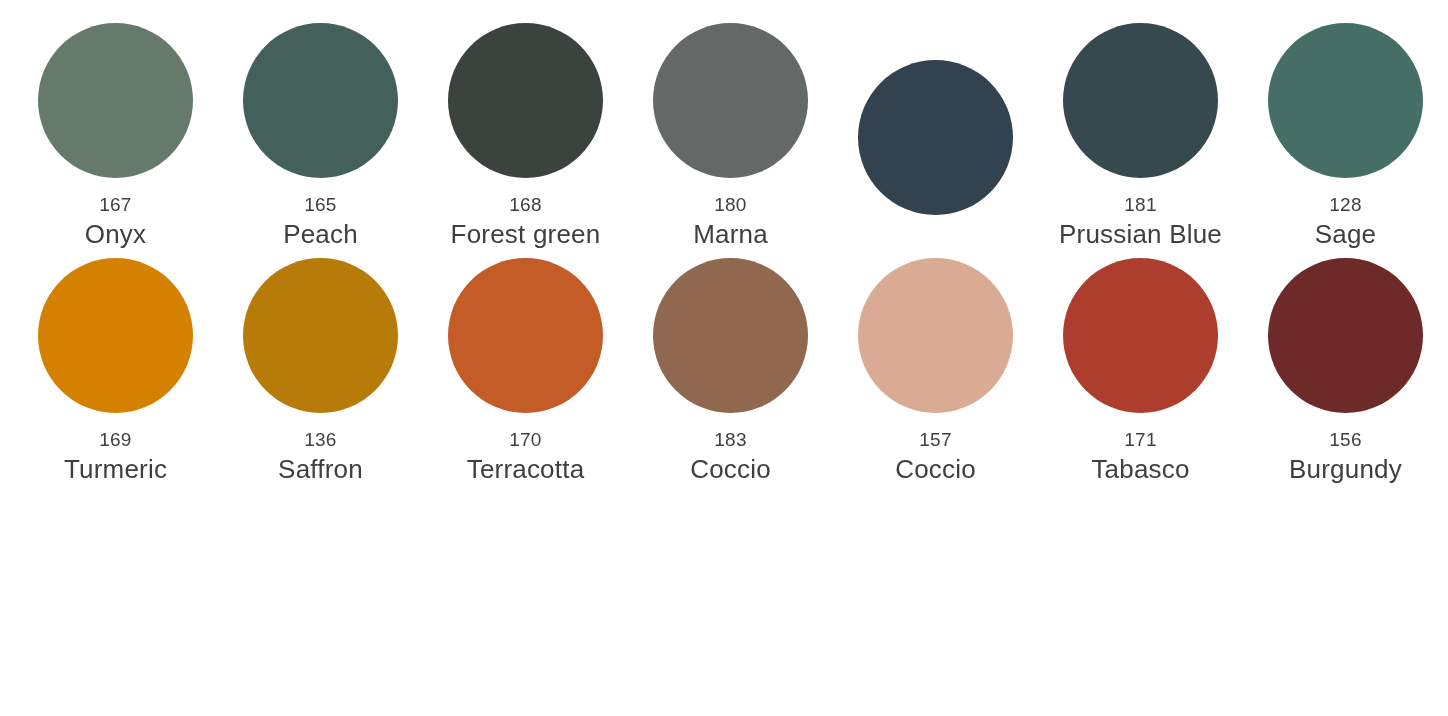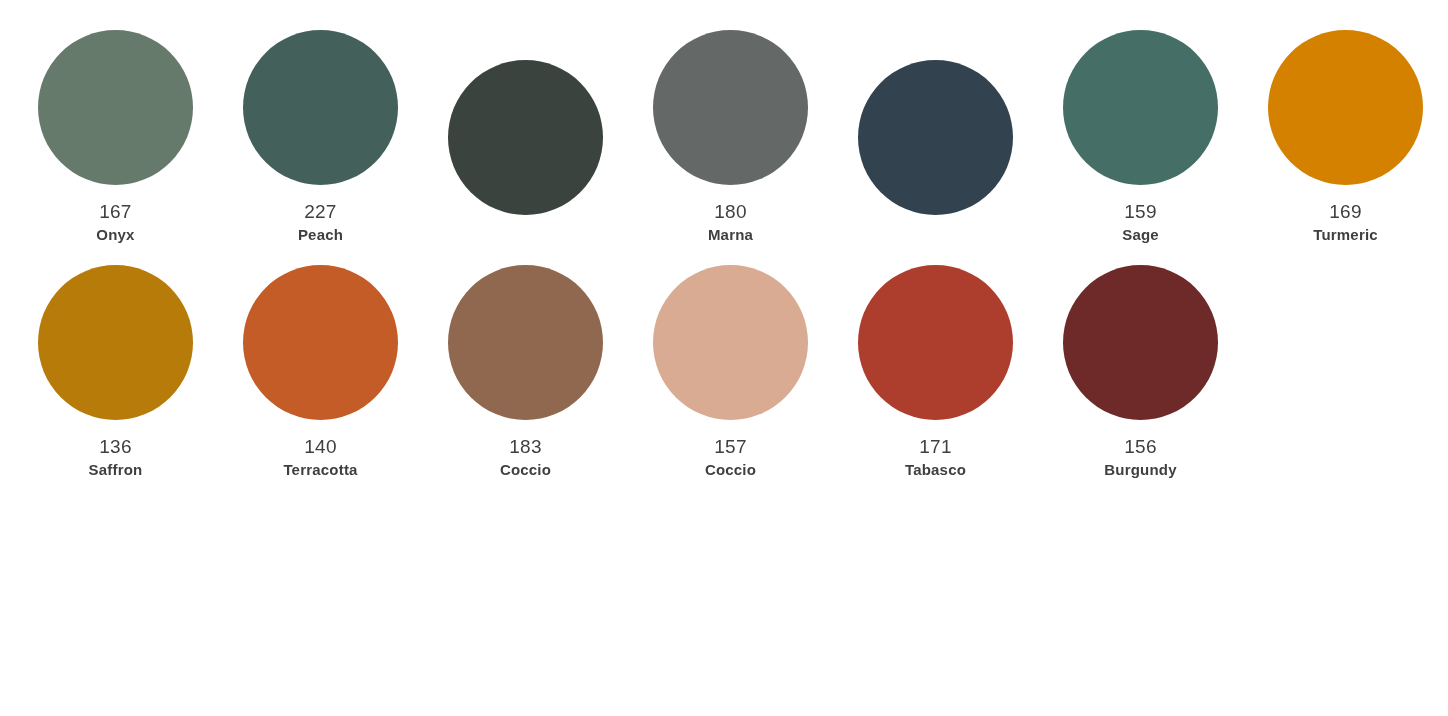--- a/index.html
+++ b/index.html
@@ -48,82 +48,93 @@
 
   .swatch-code {
     display: block;
     font-size: 19px;
     color: #3f3f3f;
     font-weight: 400;
   }
 
   .swatch-name {
     display: block;
-    font-size: 15px;
+    font-size: 26px;
     color: #3f3f3f;
-    font-weight: 700;
+    font-weight: 400;
     white-space: nowrap;
   }
 </style>
 </head>
 <body style="background: rgb(255, 255, 255); color: rgb(63, 63, 63);">
 
 <div id="swatch-grid">
     <div class="swatch-cell">
       <div class="swatch-disc" style="background-color: rgb(102, 122, 108);"></div>
       <div class="swatch-caption">
         <span class="swatch-code">167</span>
         <span class="swatch-name">Onyx</span>
       </div>
     </div>
     <div class="swatch-cell">
       <div class="swatch-disc" style="background-color: rgb(68, 96, 90);"></div>
       <div class="swatch-caption">
-        <span class="swatch-code">227</span>
+        <span class="swatch-code">165</span>
         <span class="swatch-name">Peach</span>
       </div>
     </div>
     <div class="swatch-cell">
       <div class="swatch-disc" style="background-color: rgb(58, 67, 62);"></div>
+      <div class="swatch-caption">
+        <span class="swatch-code">168</span>
+        <span class="swatch-name">Forest green</span>
+      </div>
     </div>
     <div class="swatch-cell">
       <div class="swatch-disc" style="background-color: rgb(100, 105, 104);"></div>
       <div class="swatch-caption">
         <span class="swatch-code">180</span>
         <span class="swatch-name">Marna</span>
       </div>
     </div>
     <div class="swatch-cell">
       <div class="swatch-disc" style="background-color: rgb(50, 67, 79);"></div>
     </div>
     <div class="swatch-cell">
+      <div class="swatch-disc" style="background-color: rgb(54, 73, 78);"></div>
+      <div class="swatch-caption">
+        <span class="swatch-code">181</span>
+        <span class="swatch-name">Prussian Blue</span>
+      </div>
+    </div>
+    <div class="swatch-cell">
       <div class="swatch-disc" style="background-color: rgb(69, 110, 102);"></div>
       <div class="swatch-caption">
-        <span class="swatch-code">159</span>
+        <span class="swatch-code">128</span>
         <span class="swatch-name">Sage</span>
       </div>
     </div>
     <div class="swatch-cell">
       <div class="swatch-disc" style="background-color: rgb(213, 129, 0);"></div>
       <div class="swatch-caption">
         <span class="swatch-code">169</span>
         <span class="swatch-name">Turmeric</span>
       </div>
     </div>
     <div class="swatch-cell">
       <div class="swatch-disc" style="background-color: rgb(183, 123, 9);"></div>
       <div class="swatch-caption">
         <span class="swatch-code">136</span>
         <span class="swatch-name">Saffron</span>
       </div>
     </div>
     <div class="swatch-cell">
       <div class="swatch-disc" style="background-color: rgb(196, 92, 40);"></div>
       <div class="swatch-caption">
-        <span class="swatch-code">140</span>
+        <span class="swatch-code">170</span>
         <span class="swatch-name">Terracotta</span>
       </div>
     </div>
     <div class="swatch-cell">
       <div class="swatch-disc" style="background-color: rgb(144, 103, 79);"></div>
       <div class="swatch-caption">
         <span class="swatch-code">183</span>
         <span class="swatch-name">Coccio</span>
       </div>
     </div>

